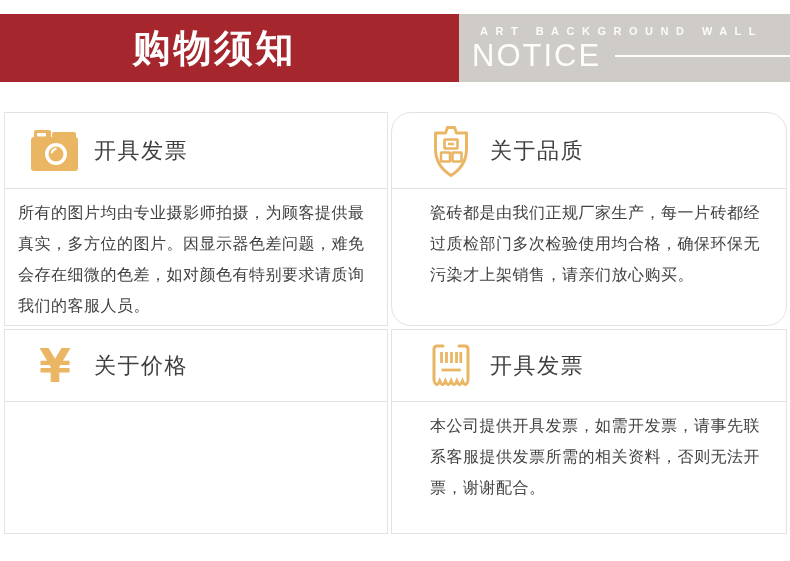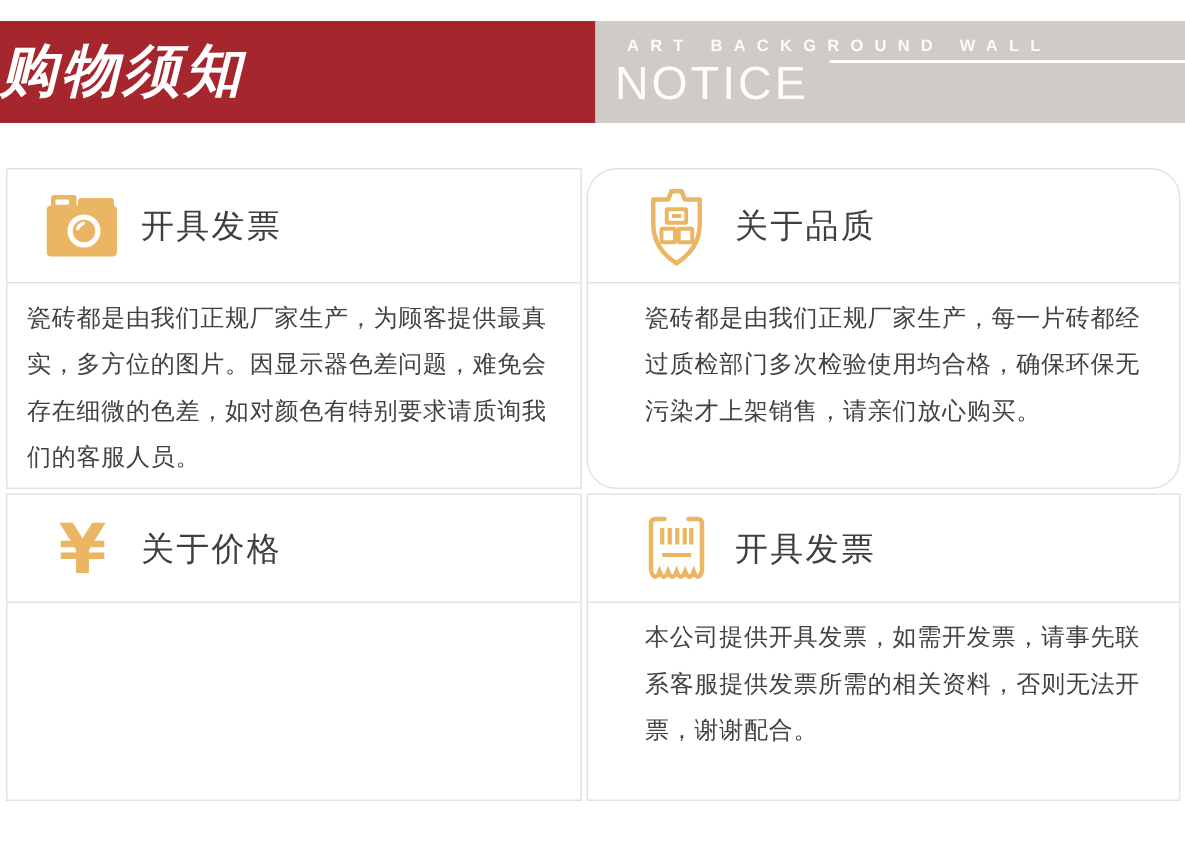--- a/index.html
+++ b/index.html
@@ -6,35 +6,34 @@
   html,body { background:#ffffff; }
   .page {
     position:relative; width:790px; height:561px; background:#ffffff;
     overflow:hidden;
     font-family:"Liberation Sans","DejaVu Sans",sans-serif;
   }
 
   
   .header { position:absolute; left:0; top:14px; width:790px; height:68px; display:flex; }
   .header-red {
-    width:397px; height:100%; background:#a5272d;
-    display:flex; align-items:center; justify-content:flex-start;
+    width:459px; height:100%; background:#a5272d;
+    display:flex; align-items:center; justify-content:center;
     padding-right:30px;
-    font-style:italic;
   }
   .header-title { color:#ffffff; font-size:38px; font-weight:bold; letter-spacing:3px; line-height:1; }
   .header-gray {
     flex:1; height:100%; background:#cfccc7;
     padding:11px 0 0 13px; display:flex; flex-direction:column;
   }
   .header-subtitle {
     color:rgba(255,255,255,0.92); font-size:11px; font-weight:bold;
     letter-spacing:7.5px; margin-left:8px; white-space:nowrap;
   }
-  .notice-row { display:flex; align-items:flex-start; margin-top:3px; }
+  .notice-row { display:flex; align-items:center; margin-top:3px; }
   .notice-text { color:rgba(255,255,255,0.95); font-size:31px; letter-spacing:2px; line-height:1; font-weight:normal; }
   .notice-line { flex:1; height:2px; background:rgba(255,255,255,0.95); margin-left:14px; }
 
   
   .info-box { position:absolute; background:#ffffff; border:1px solid #e3e3e3; }
   #box-color   { left:4px;   top:112px; width:384px; height:214px; }
   #box-quality { left:391px; top:112px; width:396px; height:214px;border-radius:20px; }
   #box-price   { left:4px;   top:329px; width:384px; height:205px; }
   #box-invoice { left:391px; top:329px; width:396px; height:205px; }
 
@@ -82,21 +81,21 @@
             <rect x="21" y="3" width="24" height="8" rx="2"></rect>
           </g>
           <rect x="6" y="4" width="9" height="3.5" rx="1" fill="#ffffff"></rect>
           <circle cx="25" cy="25" r="11" fill="#ffffff"></circle>
           <circle cx="25" cy="25" r="7.5" fill="#eab663"></circle>
           <path d="M20.8,23.5 a5.5,5.5 0 0 1 3.8,-3.6" stroke="#ffffff" stroke-width="2.2" fill="none" stroke-linecap="round"></path>
         </svg>
       </span>
       <span class="box-title">开具发票</span>
     </div>
-    <div class="box-body">瓷砖都是由我们正规厂家生产，为顾客提供最真实，多方位的图片。因显示器色差问题，难免会存在细微的色差，如对颜色有特别要求请质询我们的客服人员。</div>
+    <div class="box-body">所有的图片均由专业摄影师拍摄，为顾客提供最真实，多方位的图片。因显示器色差问题，难免会存在细微的色差，如对颜色有特别要求请质询我们的客服人员。</div>
   </div>
 
   <div class="info-box row1 col-right" id="box-quality">
     <div class="box-header">
       <span class="icon-wrap">
         <svg width="46" height="56" viewBox="0 0 46 56" fill="none" stroke="#eab663" stroke-width="3" stroke-linejoin="round">
           <path d="M7.5,10 L17.5,10 L19.5,4.5 L26.5,4.5 L28.5,10 L38.5,10 L38.5,26 C38.5,39 31,47.5 23,52.5 C15,47.5 7.5,39 7.5,26 Z"></path>
           <g stroke-width="2.6">
             <rect x="16.5" y="16.5" width="13" height="9" rx="0.5"></rect>
             <line x1="20" y1="21" x2="26" y2="21"></line>

